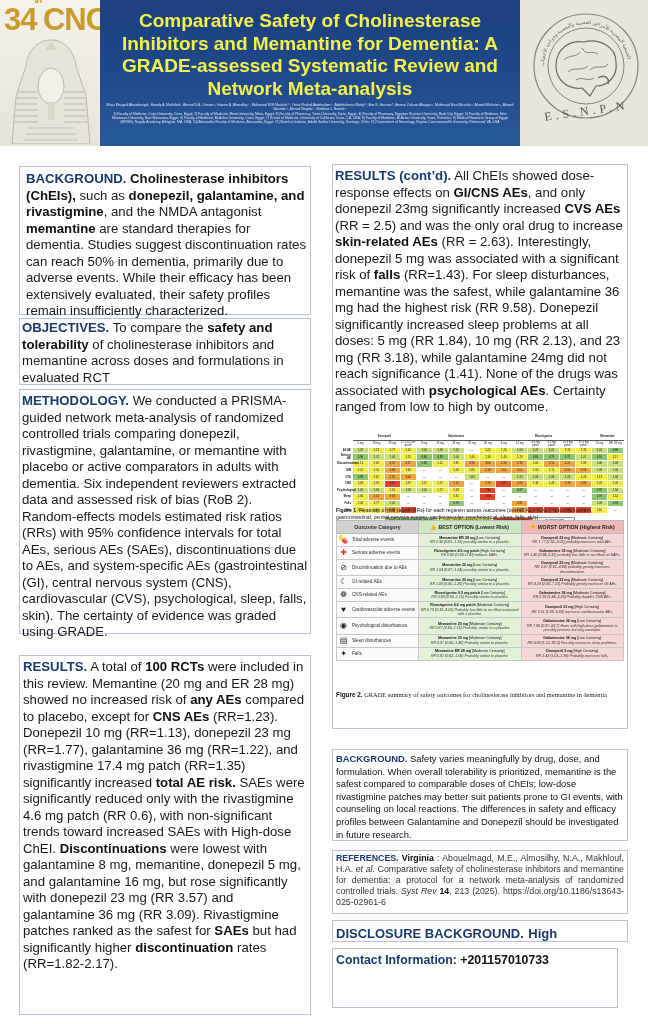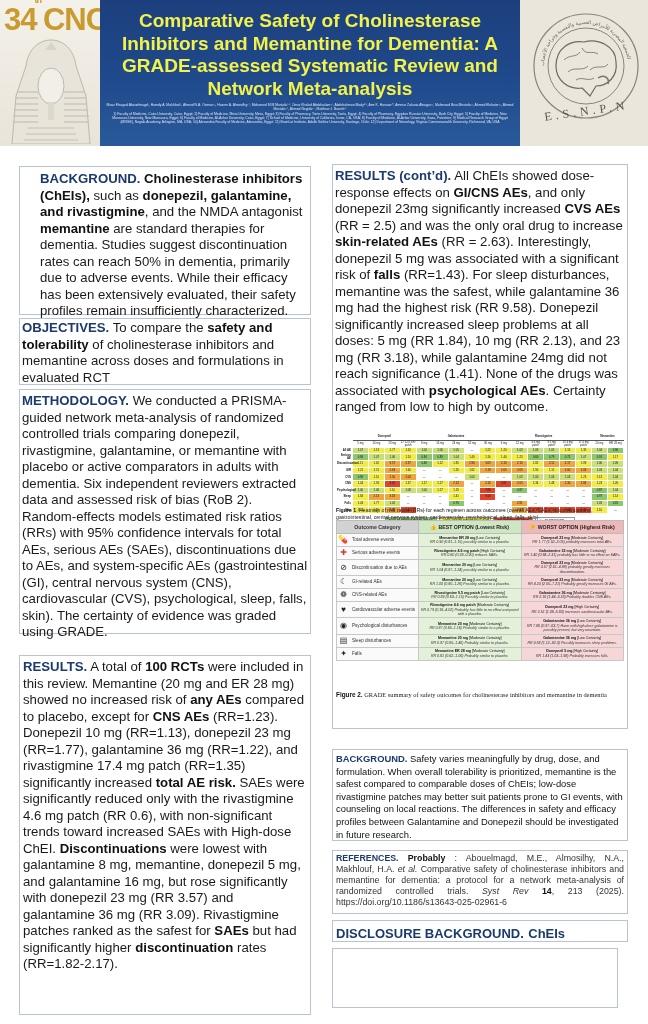--- a/index.html
+++ b/index.html
@@ -20,21 +20,21 @@
     color: #dfe6f3; font-size: 3.4px; line-height: 4.3px; }
   .logo-right { position: absolute; left: 520px; top: 0; width: 128px; height: 146px; background: #ebe6dc; }
   .esnpn-label { position: absolute; left: 24px; top: 104px; font-size: 12px; color: #555; letter-spacing: 4px; font-family: "Liberation Serif", serif; transform: rotate(-8deg); }
 
   
   .box { position: absolute; border: 1px solid #b8c4d6; background: #fff; }
   .txt { font-size: 13.2px; line-height: 16.5px; color: #1a1a1a; }
   .head { color: #1b3a6e; font-weight: bold; }
   b { font-weight: bold; color: #111; }
 
-  #bg { left: 19px; top: 166px; width: 292px; height: 149px; padding: 4px 2px 0 20px; }
+  #bg { left: 19px; top: 166px; width: 292px; height: 149px; padding: 4px 2px 0 6px; }
   #obj { left: 19px; top: 318px; width: 292px; height: 67px; padding: 1px 2px 0 2px; }
   #meth { left: 19px; top: 389px; width: 292px; height: 245px; padding: 3px 2px 0 2px; }
   #res { left: 19px; top: 655px; width: 292px; height: 360px; padding: 3px 2px 0 3px; }
   #res2 { left: 332px; top: 164px; width: 296px; height: 565px; padding: 3px 2px 0 2px; }
 
   
   .heatmap { position: absolute; left: 336px; top: 433px; width: 288px; font-size: 3px; }
   .heatmap table { border-collapse: collapse; width: 100%; table-layout: fixed; }
   .heatmap th, .heatmap td { height: 6.6px; text-align: center; font-size: 2.8px; line-height: 3px; padding: 0; border: 0.3px solid #fff; }
   .heatmap th { background: #fff; color: #222; font-weight: bold; }
@@ -456,22 +456,23 @@
   <b>Figure 2.</b><span> GRADE summary of safety outcomes for cholinesterase inhibitors and memantine in dementia</span>
 </div>
 
 <div class="box" id="conc">
   <span class="head">BACKGROUND.</span>
   <span class="rich"><span> Safety varies meaningfully by drug, dose, and formulation. When overall tolerability is prioritized, memantine is the safest compared to comparable doses of ChEIs; low-dose rivastigmine patches may better suit patients prone to GI events, with counseling on local reactions. The differences in safety and efficacy profiles between Galantamine and Donepezil should be investigated in future research.</span></span>
 </div>
 
 <div class="box" id="ref">
   <span class="head">REFERENCES.</span>
-  <span class="rich"> <b> Probably</b><span> : Abouelmagd, M.E., Almosilhy, N.A., Makhlouf, H.A. </span><i>et al.</i><span> Comparative safety of cholinesterase inhibitors and memantine for dementia: a protocol for a network meta-analysis of randomized controlled trials. </span><i>Syst Rev</i><span> </span><b>14</b><span>, 213 (2025). https://doi.org/10.1186/s13643-025-02961-6</span></span>
+  <span class="rich"> <b> Virginia</b><span> : Abouelmagd, M.E., Almosilhy, N.A., Makhlouf, H.A. </span><i>et al.</i><span> Comparative safety of cholinesterase inhibitors and memantine for dementia: a protocol for a network meta-analysis of randomized controlled trials. </span><i>Syst Rev</i><span> </span><b>14</b><span>, 213 (2025). https://doi.org/10.1186/s13643-025-02961-6</span></span>
 </div>
 
 <div class="box" id="disc">
   <span class="head">DISCLOSURE BACKGROUND.</span>
-  <span class="head">ChEIs</span>
+  <span class="head">High</span>
 </div>
 
 <div class="box" id="pres">
+  <div><span class="head">Contact Information:</span> <b>+201157010733</b></div>
 </div>
 
 </body></html>

